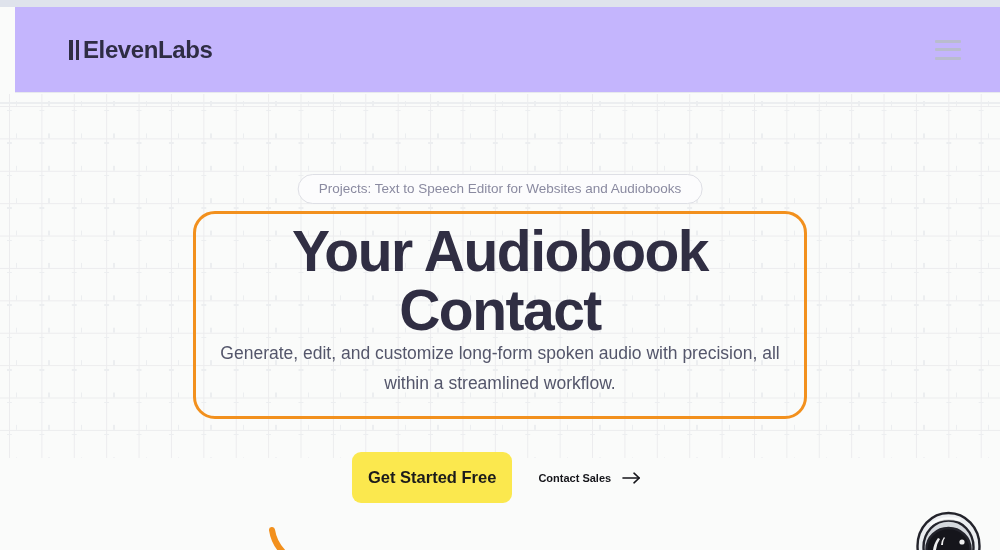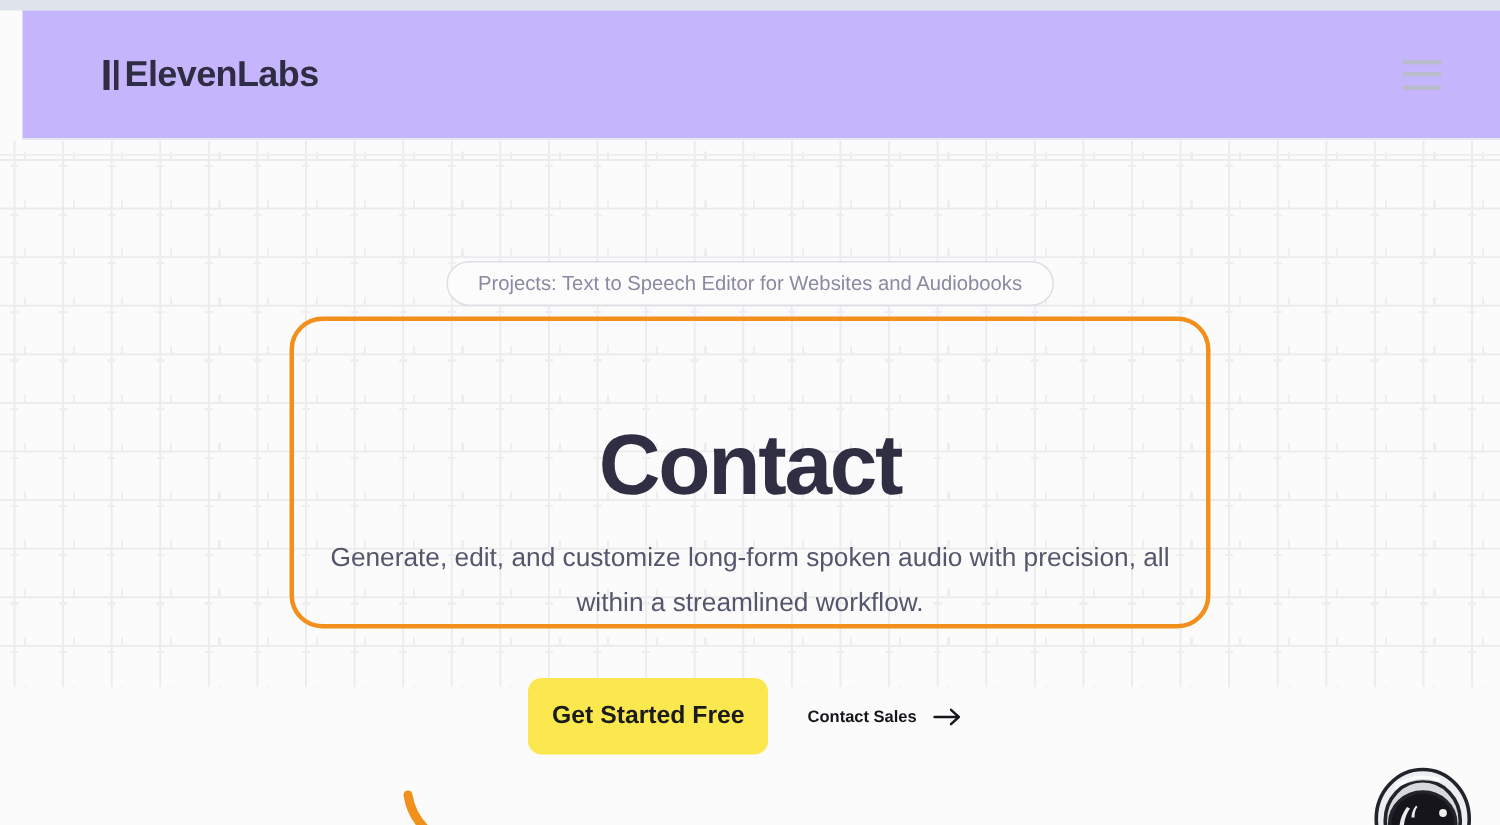--- a/index.html
+++ b/index.html
@@ -131,21 +131,20 @@
   .headline {
     color:#302e43;
     font-size:57px;
     font-weight:bold;
     line-height:1.03;
     text-align:center;
     letter-spacing:-1.5px;
     margin-top:2px;
   }
   .subhead {
-    margin-top:18px;
     color:#54566b;
     font-size:17.5px;
     line-height:1.68;
     text-align:center;
     max-width:585px;
   }
 
   
   .cta-row {
     position:absolute;
@@ -221,21 +220,21 @@
   </header>
 
   <section class="hero">
 
     <div class="pill">
       <span>Projects: Text to Speech Editor for Websites and Audiobooks</span>
     </div>
 
     <div class="highlight-box">
       <h1 class="headline">
-        <br>
+        <span>Your Audiobook</span><br>
         <span>Contact</span>
       </h1>
       <p class="subhead">Generate, edit, and customize long-form spoken audio with precision, all within a streamlined workflow.</p>
     </div>
 
     <div class="cta-row">
       <button class="btn-primary">Get Started Free</button>
 
       <button class="btn-secondary">
         <span>Contact Sales</span>

